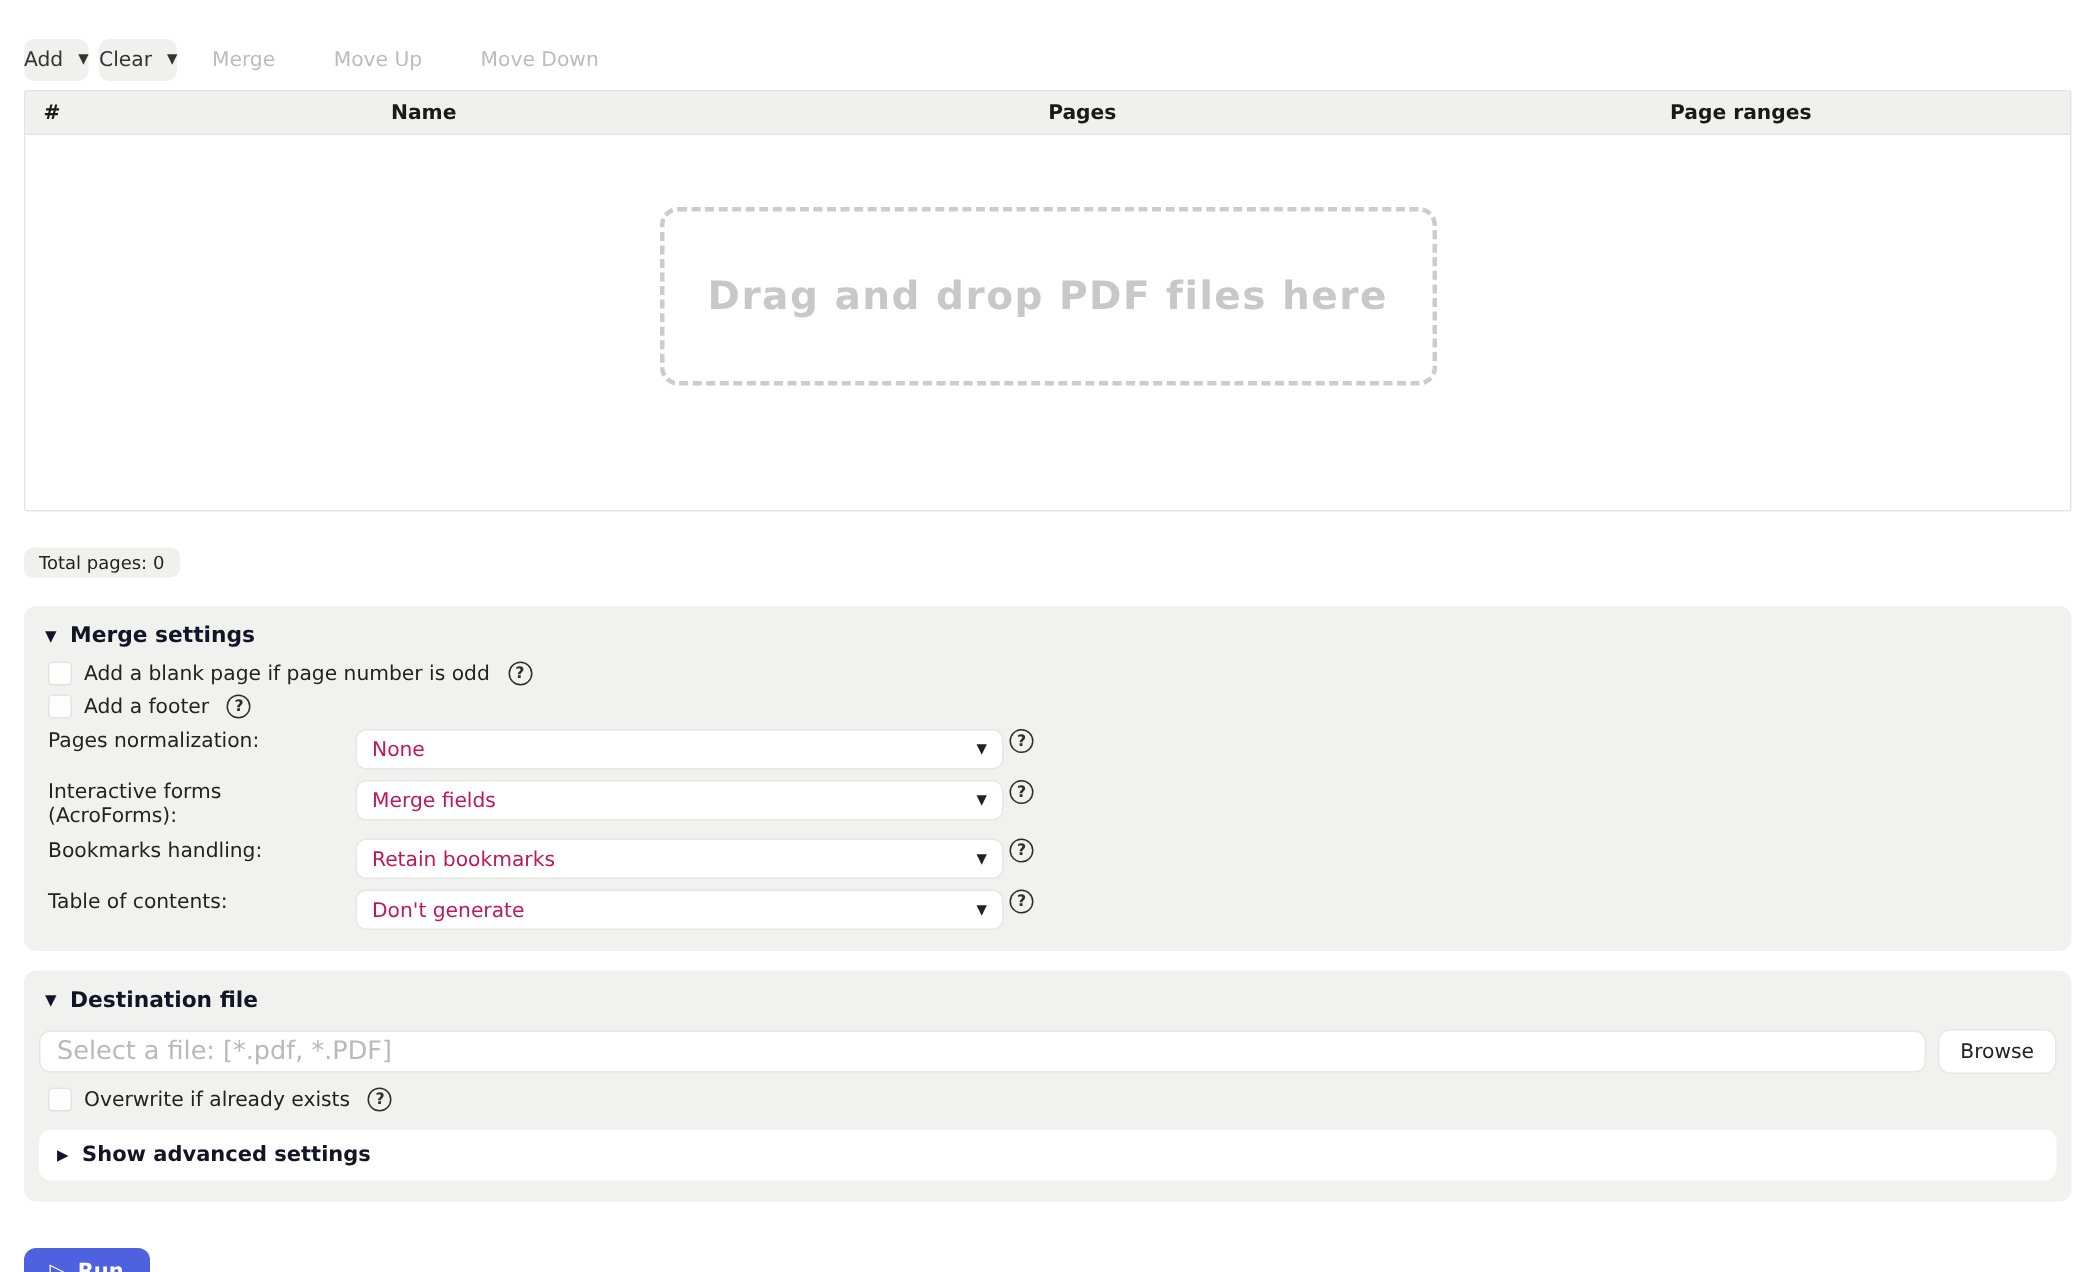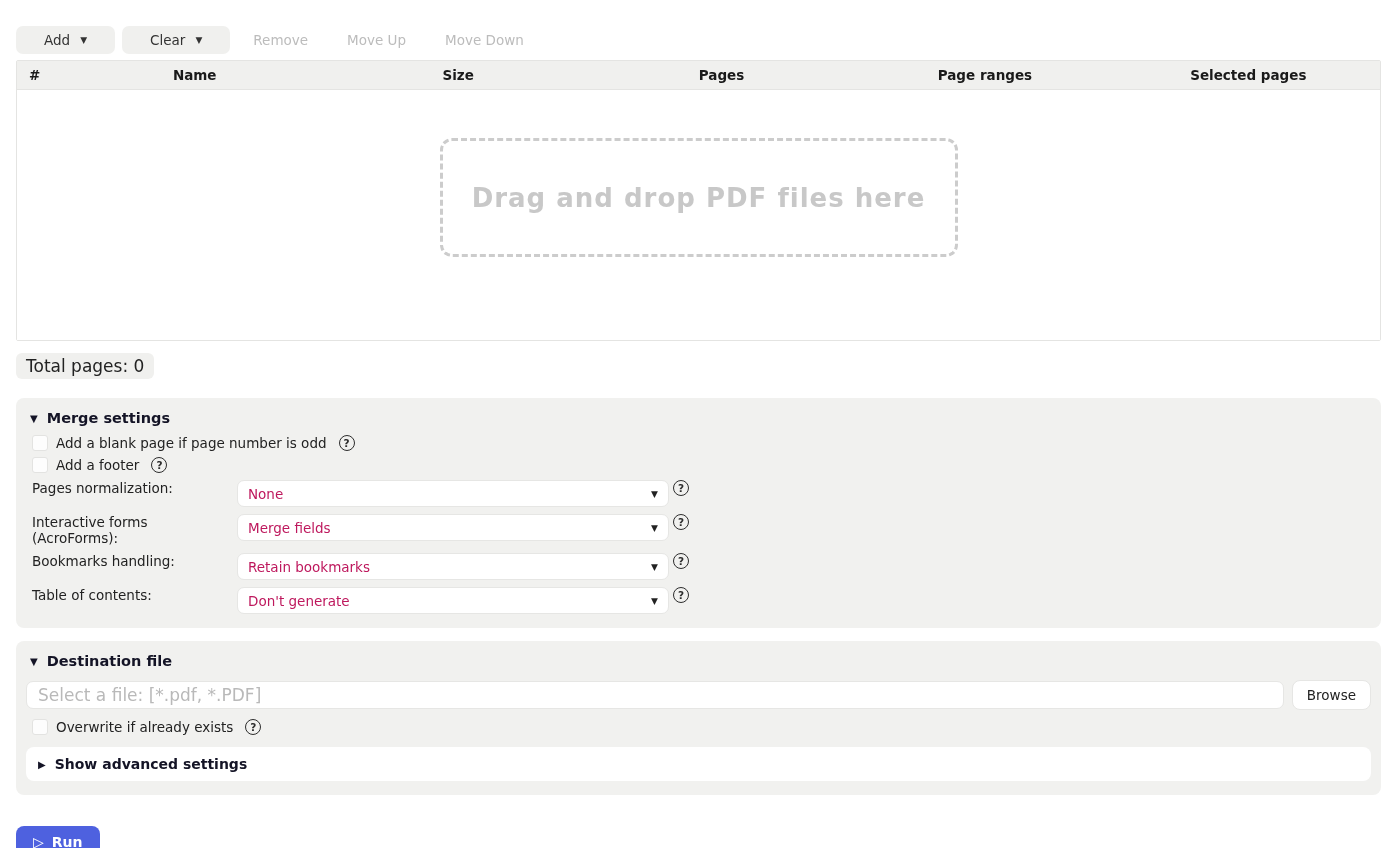--- a/index.html
+++ b/index.html
@@ -2,41 +2,41 @@
 <html><head>
 <meta charset="utf-8">
 <style>
   * { box-sizing: border-box; margin: 0; padding: 0; }
   html,body { width: 1397px; height: 848px; background: #ffffff; overflow: hidden;
     font-family: "DejaVu Sans", "Liberation Sans", sans-serif; color: #222; }
   .page { padding: 10px 16px 0 16px; }
 
   
   .toolbar { display: flex; align-items: center; gap: 7px; margin: 16px 0 6px 0; }
-  .tbtn { background: #f0f0ee; border: none; border-radius: 7px; padding: 6px 28px;
+  .tbtn { background: #f0f0ee; border: none; border-radius: 7px; padding: 6px 0;
     font-size: 13.5px; color: #333; display: inline-flex; align-items: center; gap: 10px;
     cursor: pointer; font-family: inherit; }
   .tbtn .caret { font-size: 9px; color: #333; }
   .tbtn.disabled { background: transparent; color: #bcbcbc; cursor: default; padding: 6px 16px; }
 
   
   .filetable { border: 1px solid #e4e4e2; border-radius: 2px; }
   .thead { display: flex; background: #f0f0ee; border-bottom: 1px solid #e4e4e2;
     font-size: 13.5px; font-weight: bold; color: #1a1a1a; }
   .th { padding: 6px 4px; text-align: center; }
   .th-num { width: 46px; text-align: left; padding-left: 12px; }
   .th-rest { flex: 1; }
   .tbody { height: 250px; position: relative; background: #ffffff; }
   .dropzone { position: absolute; left: 50%; top: 48px; transform: translateX(-50%);
     width: 518px; height: 119px; border: 3px dashed #cccccc; border-radius: 12px;
     display: flex; align-items: center; justify-content: center; }
   .dropzone-text { color: #c8c8c8; font-size: 26px; font-weight: bold; letter-spacing: 1px; }
 
-  .total-pill { display: inline-block; margin-top: 12px; background: #f0f0ee; color: #222;
-    border-radius: 6px; padding: 3px 10px; font-size: 17px; }
+  .total-pill { display: inline-block; margin-top: 24px; background: #f0f0ee; color: #222;
+    border-radius: 6px; padding: 3px 10px; font-size: 12px; }
 
   
   .panel { background: #f1f1ef; border-radius: 8px; padding: 12px 10px 14px 10px; }
   .panel-merge { margin-top: 19px; }
   .panel-dest { margin-top: 13px; }
   .sec-head { display: flex; align-items: center; gap: 9px; font-size: 14.5px; font-weight: bold;
     color: #141426; cursor: pointer; padding-left: 4px; }
   .tri { font-size: 10px; color: #141426; }
 
   .chk-row { display: flex; align-items: center; gap: 8px; margin: 9px 0 0 6px; font-size: 13.5px; }
@@ -84,34 +84,32 @@
   
   <div class="toolbar">
     <button class="tbtn">
       <span>Add</span>
       <span class="caret">▼</span>
     </button>
     <button class="tbtn">
       <span>Clear</span>
       <span class="caret">▼</span>
     </button>
-    <button class="tbtn disabled">Remove</button>
+    <button class="tbtn disabled">Merge</button>
     <button class="tbtn disabled">Move Up</button>
     <button class="tbtn disabled">Move Down</button>
   </div>
 
   
   <div class="filetable">
     <div class="thead">
       <div class="th th-num">#</div>
       <div class="th th-rest">Name</div>
-      <div class="th th-rest">Size</div>
       <div class="th th-rest">Pages</div>
       <div class="th th-rest">Page ranges</div>
-      <div class="th th-rest">Selected pages</div>
     </div>
     <div class="tbody">
       <div class="dropzone">
         <span class="dropzone-text">Drag and drop PDF files here</span>
       </div>
     </div>
   </div>
 
   <span class="total-pill">Total pages: 0</span>
 

